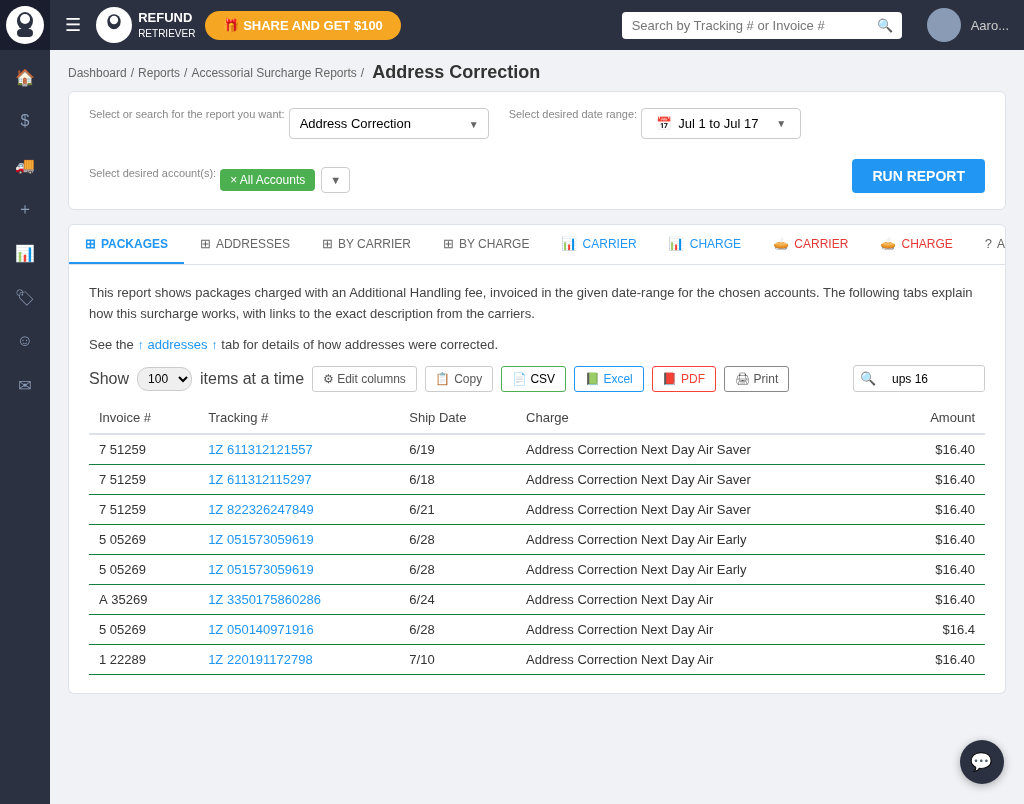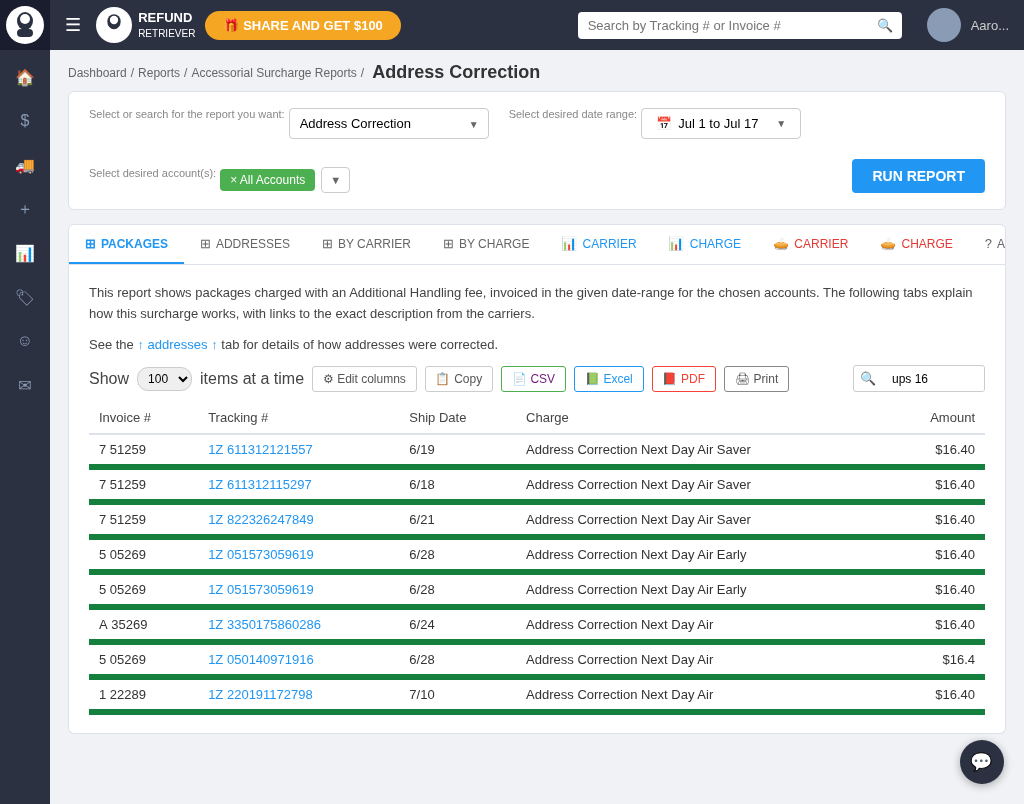--- a/index.html
+++ b/index.html
@@ -83,21 +83,21 @@
       gap: 6px;
       white-space: nowrap;
     }
     .topbar-spacer { flex: 1; }
     .topbar-search {
       background: #fff;
       border: none;
       border-radius: 4px;
       padding: 6px 10px;
       font-size: 13px;
-      width: 324px;
+      width: 280px;
       outline: none;
     }
     .topbar-avatar {
       width: 34px;
       height: 34px;
       background: #8a9bb5;
       border-radius: 50%;
       margin-left: 15px;
     }
     .topbar-username {
@@ -286,21 +286,21 @@
       background: #fff;
       border-radius: 3px;
       padding: 5px 10px;
       font-size: 12px;
       cursor: pointer;
       display: flex;
       align-items: center;
       gap: 4px;
       color: #555;
     }
-    .ctrl-btn.green { border-color: #4caf50; color: #701a75; }
+    .ctrl-btn.green { border-color: #4caf50; color: #000000; }
     .ctrl-btn.blue { border-color: #2196f3; color: #2196f3; }
     .ctrl-btn.red { border-color: #f44336; color: #f44336; }
     .ctrl-btn.print { border-color: #888; color: #555; }
     .table-search-wrap {
       margin-left: auto;
       display: flex;
       align-items: center;
       border: 1px solid #ccc;
       border-radius: 3px;
       overflow: hidden;
@@ -323,21 +323,21 @@
     .data-table th {
       text-align: left;
       padding: 8px 10px;
       border-bottom: 2px solid #dde2ea;
       color: #444;
       font-weight: 400;
       background: #fff;
     }
     .data-table td {
       padding: 7px 10px;
-      border-bottom: 6px solid #15803d;
+      border-bottom: 1px solid #15803d;
       color: #333;
     }
     .tracking-link { color: #2196f3; text-decoration: none; }
     .amount { text-align: right; }
 
     
     .chat-bubble {
       position: fixed;
       bottom: 20px;
       right: 20px;

